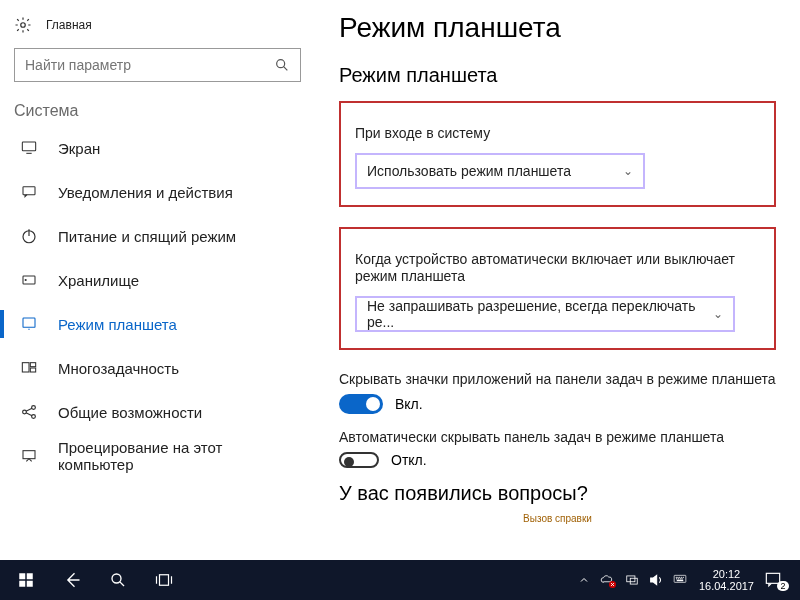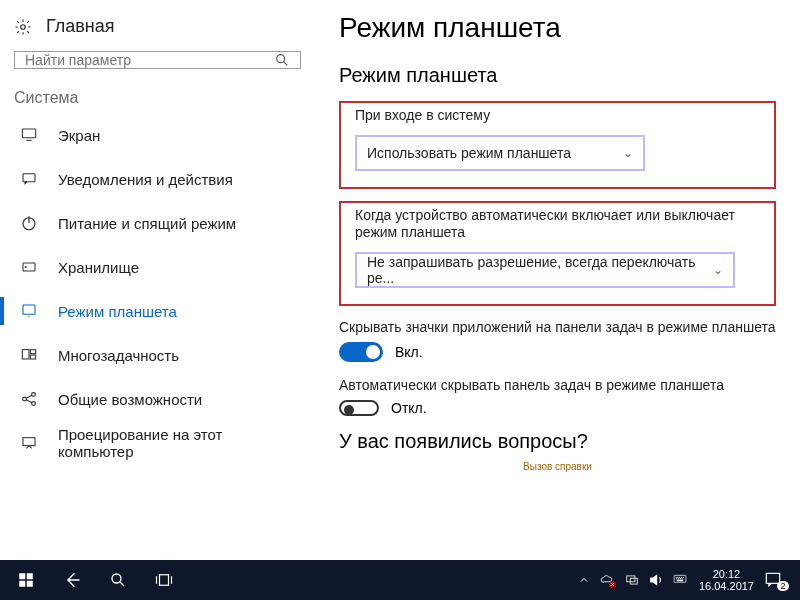--- a/index.html
+++ b/index.html
@@ -1,33 +1,33 @@
 <!DOCTYPE html>
 <html><head>
 <meta charset="utf-8">
 <style>
   * { box-sizing: border-box; margin: 0; padding: 0; }
   html, body { width: 800px; height: 600px; font-family: "Segoe UI", Tahoma, sans-serif; background: #fff; color: #000; overflow: hidden; }
   .window { display: flex; width: 800px; height: 560px; }
   .sidebar { width: 315px; padding: 16px 14px 0 14px; }
-  .home-row { display: flex; align-items: center; gap: 14px; font-size: 18px; color: #222; margin-bottom: 14px; cursor: default; }
+  .home-row { display: flex; align-items: center; gap: 14px; font-size: 12px; color: #222; margin-bottom: 14px; cursor: default; }
   .gear { width:18px; height:18px; }
-  .search-wrap { border: 1px solid #999; height: 18px; display: flex; align-items: center; padding: 0 10px; justify-content: space-between; margin-bottom: 20px; gap: 27px; }
+  .search-wrap { border: 1px solid #999; height: 34px; display: flex; align-items: center; padding: 0 10px; justify-content: space-between; margin-bottom: 20px; gap: 27px; }
   .search-wrap input { border: none; outline: none; font-size: 14px; color: #555; width: 230px; background: transparent; }
   .cat-title { font-size: 16px; color: #6a6a6a; margin-bottom: 6px; }
   .nav { list-style: none; }
   .nav li { display: flex; align-items: center; gap: 18px; height: 44px; font-size: 15px; color: #222; padding-left: 4px; cursor: default; }
   .nav li.active { color: #0a66c9; position: relative; }
   .nav li.active::before { content:""; position:absolute; left:-14px; top:8px; bottom:8px; width:4px; background:#0a66c9; }
   .nav .ico { width: 22px; height: 18px; display:flex; align-items:center; justify-content:center; color:#333; }
   .nav li.active .ico { color:#0a66c9; }
   .main { flex:1; padding: 12px 24px 0 24px; overflow:hidden; }
   h1.page-title { font-weight: 400; font-size: 28px; margin-bottom: 20px; }
   h2.page-sub { font-weight: 400; font-size: 20px; margin-bottom: 14px; }
-  .box { border: 2px solid #c03030; padding: 4px 14px 16px 14px; margin-bottom: 12px; }
+  .box { border: 2px solid #c03030; padding: 22px 14px 16px 14px; margin-bottom: 20px; }
   .label { font-size: 14px; color: #222; margin-bottom: 10px; line-height: 1.25; }
   .sel { border: 2px solid #c4b5fd; height: 36px; display:flex; align-items:center; justify-content:space-between; padding: 0 10px; font-size: 14px; color:#222; max-width: 290px; }
   .sel.wide { max-width: 380px; }
   .chev { font-size: 12px; color:#666; }
   .opt { font-size: 14px; color:#222; margin: 10px 0 6px 0; line-height:1.3; }
   .toggle-row { display:flex; align-items:center; gap:12px; margin-bottom:14px; }
   .toggle { width:44px; height:20px; border-radius:10px; position:relative; }
   .toggle .knob { position:absolute; top:3px; width:14px; height:14px; border-radius:50%; background:#fff; }
   .toggle.on { background:#0a66c9; }
   .toggle.on .knob { right:3px; }

